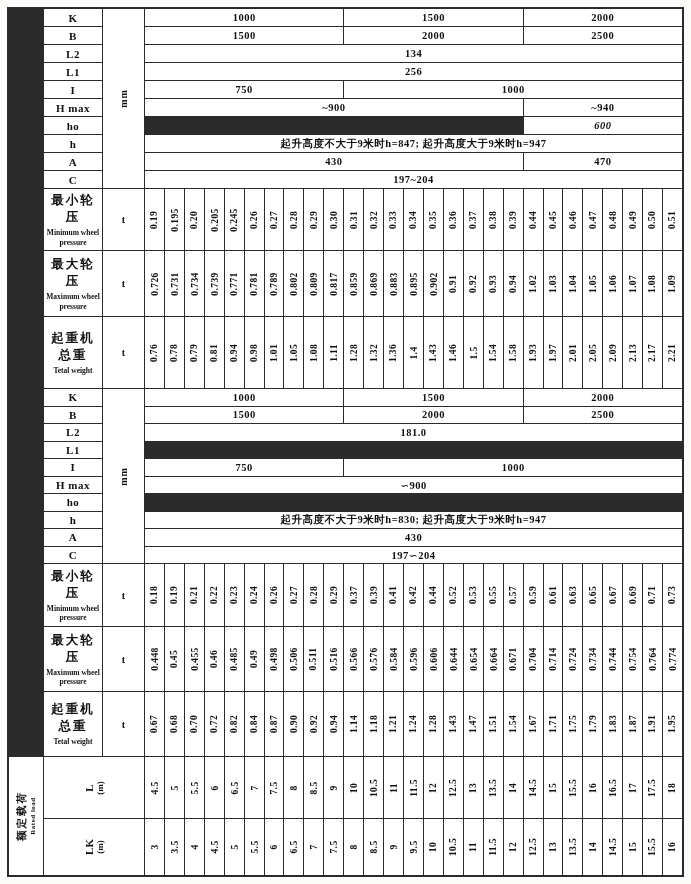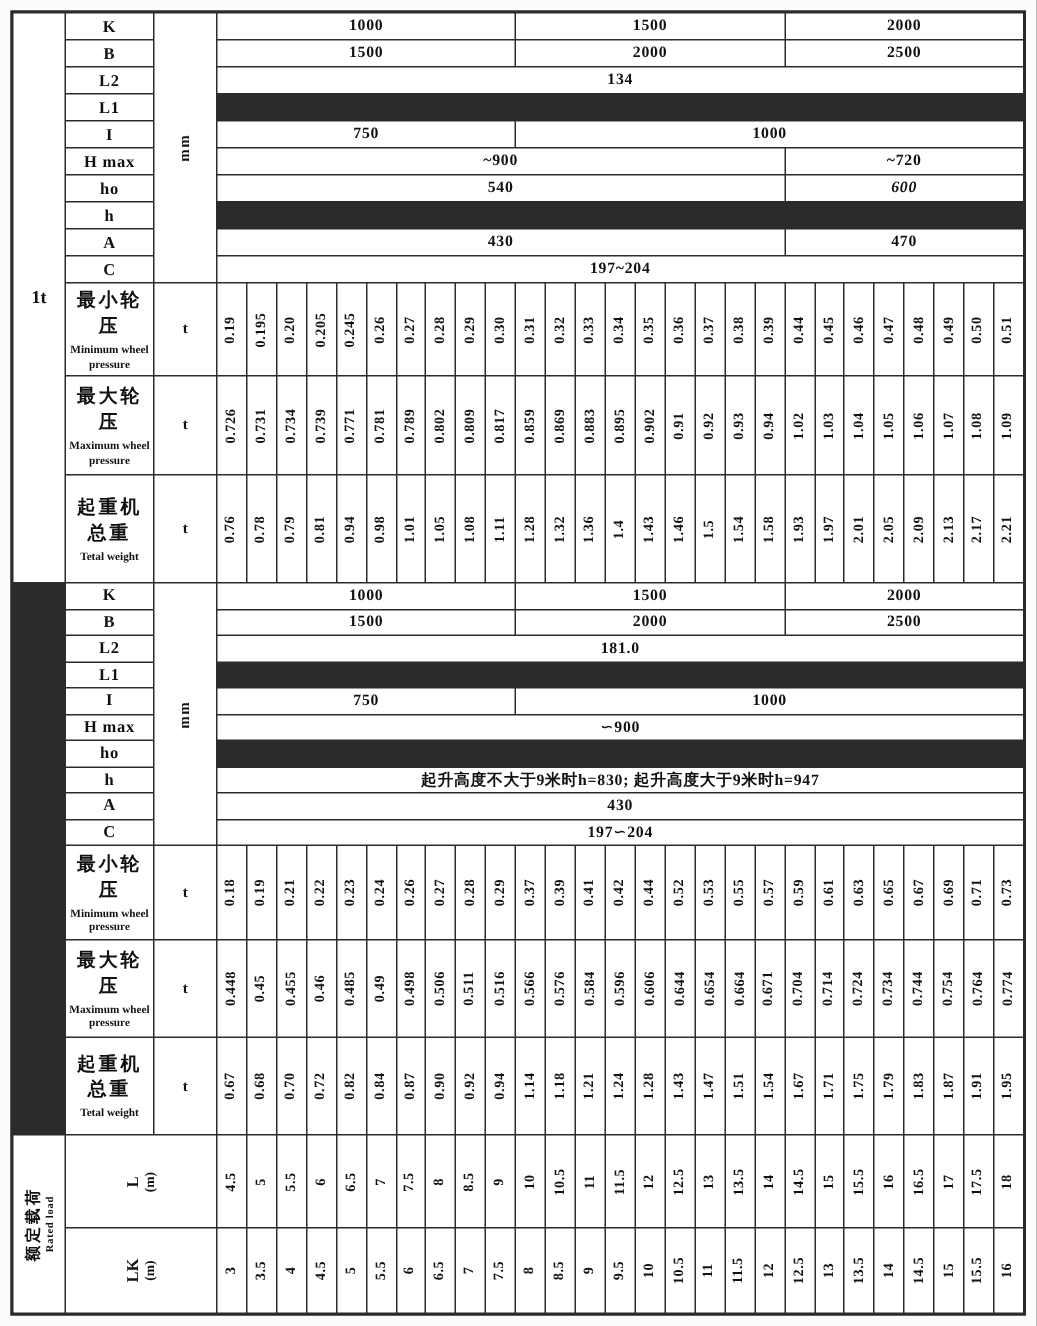--- a/index.html
+++ b/index.html
@@ -33,45 +33,45 @@
   .vblock .zh { font-weight:bold; font-size:10.5px; letter-spacing:2px; }
   .vblock .en { font-weight:bold; font-size:7px; letter-spacing:0.5px; }
   .span-label .vblock .lbl { font-weight:bold; font-size:11px; }
   .span-label .vblock .unit { font-weight:bold; font-size:9px; }
 </style>
 </head>
 <body>
 
 <div class="page">
   <div id="spec-table" class="spec-table">
-      <div class="cell group-label" style="grid-area: 1 / 1 / 14;">1t</div>
       <div class="cell unit-cell" style="grid-area: 1 / 3 / 11;">
         <span class="vtx">mm</span>
       </div>
       <div class="cell param-cell" style="grid-area: 1 / 2;">K</div>
       <div class="cell spec-value" style="grid-area: 1 / 4 / auto / span 10;">1000</div>
       <div class="cell spec-value" style="grid-area: 1 / 14 / auto / span 9;">1500</div>
       <div class="cell spec-value" style="grid-area: 1 / 23 / auto / span 8;">2000</div>
       <div class="cell param-cell" style="grid-area: 2 / 2;">B</div>
       <div class="cell spec-value" style="grid-area: 2 / 4 / auto / span 10;">1500</div>
       <div class="cell spec-value" style="grid-area: 2 / 14 / auto / span 9;">2000</div>
       <div class="cell spec-value" style="grid-area: 2 / 23 / auto / span 8;">2500</div>
       <div class="cell param-cell" style="grid-area: 3 / 2;">L2</div>
       <div class="cell spec-value" style="grid-area: 3 / 4 / auto / span 27;">134</div>
       <div class="cell param-cell" style="grid-area: 4 / 2;">L1</div>
+      <div class="cell spec-value" style="grid-area: 4 / 4 / auto / span 27;">256</div>
       <div class="cell param-cell" style="grid-area: 5 / 2;">I</div>
       <div class="cell spec-value" style="grid-area: 5 / 4 / auto / span 10;">750</div>
       <div class="cell spec-value" style="grid-area: 5 / 14 / auto / span 17;">1000</div>
       <div class="cell param-cell" style="grid-area: 6 / 2;">H max</div>
       <div class="cell spec-value" style="grid-area: 6 / 4 / auto / span 19;">~900</div>
-      <div class="cell spec-value" style="grid-area: 6 / 23 / auto / span 8;">~720</div>
+      <div class="cell spec-value" style="grid-area: 6 / 23 / auto / span 8;">~940</div>
       <div class="cell param-cell" style="grid-area: 7 / 2;">ho</div>
-      <div class="cell spec-value" style="grid-area: 7 / 4 / auto / span 19;">540</div>
       <div class="cell spec-value" style="grid-area: 7 / 23 / auto / span 8; font-style: italic;">600</div>
       <div class="cell param-cell" style="grid-area: 8 / 2;">h</div>
+      <div class="cell spec-value htext" style="grid-area: 8 / 4 / auto / span 27;">起升高度不大于9米时h=847; 起升高度大于9米时h=947</div>
       <div class="cell param-cell" style="grid-area: 9 / 2;">A</div>
       <div class="cell spec-value" style="grid-area: 9 / 4 / auto / span 19;">430</div>
       <div class="cell spec-value" style="grid-area: 9 / 23 / auto / span 8;">470</div>
       <div class="cell param-cell" style="grid-area: 10 / 2;">C</div>
       <div class="cell spec-value" style="grid-area: 10 / 4 / auto / span 27;">197~204</div>
       <div class="cell" style="grid-area: 11 / 2;">
         <div class="data-label">
           <div class="zh">最小轮压</div>
           <div class="en">Minimum wheel pressure</div>
         </div>

